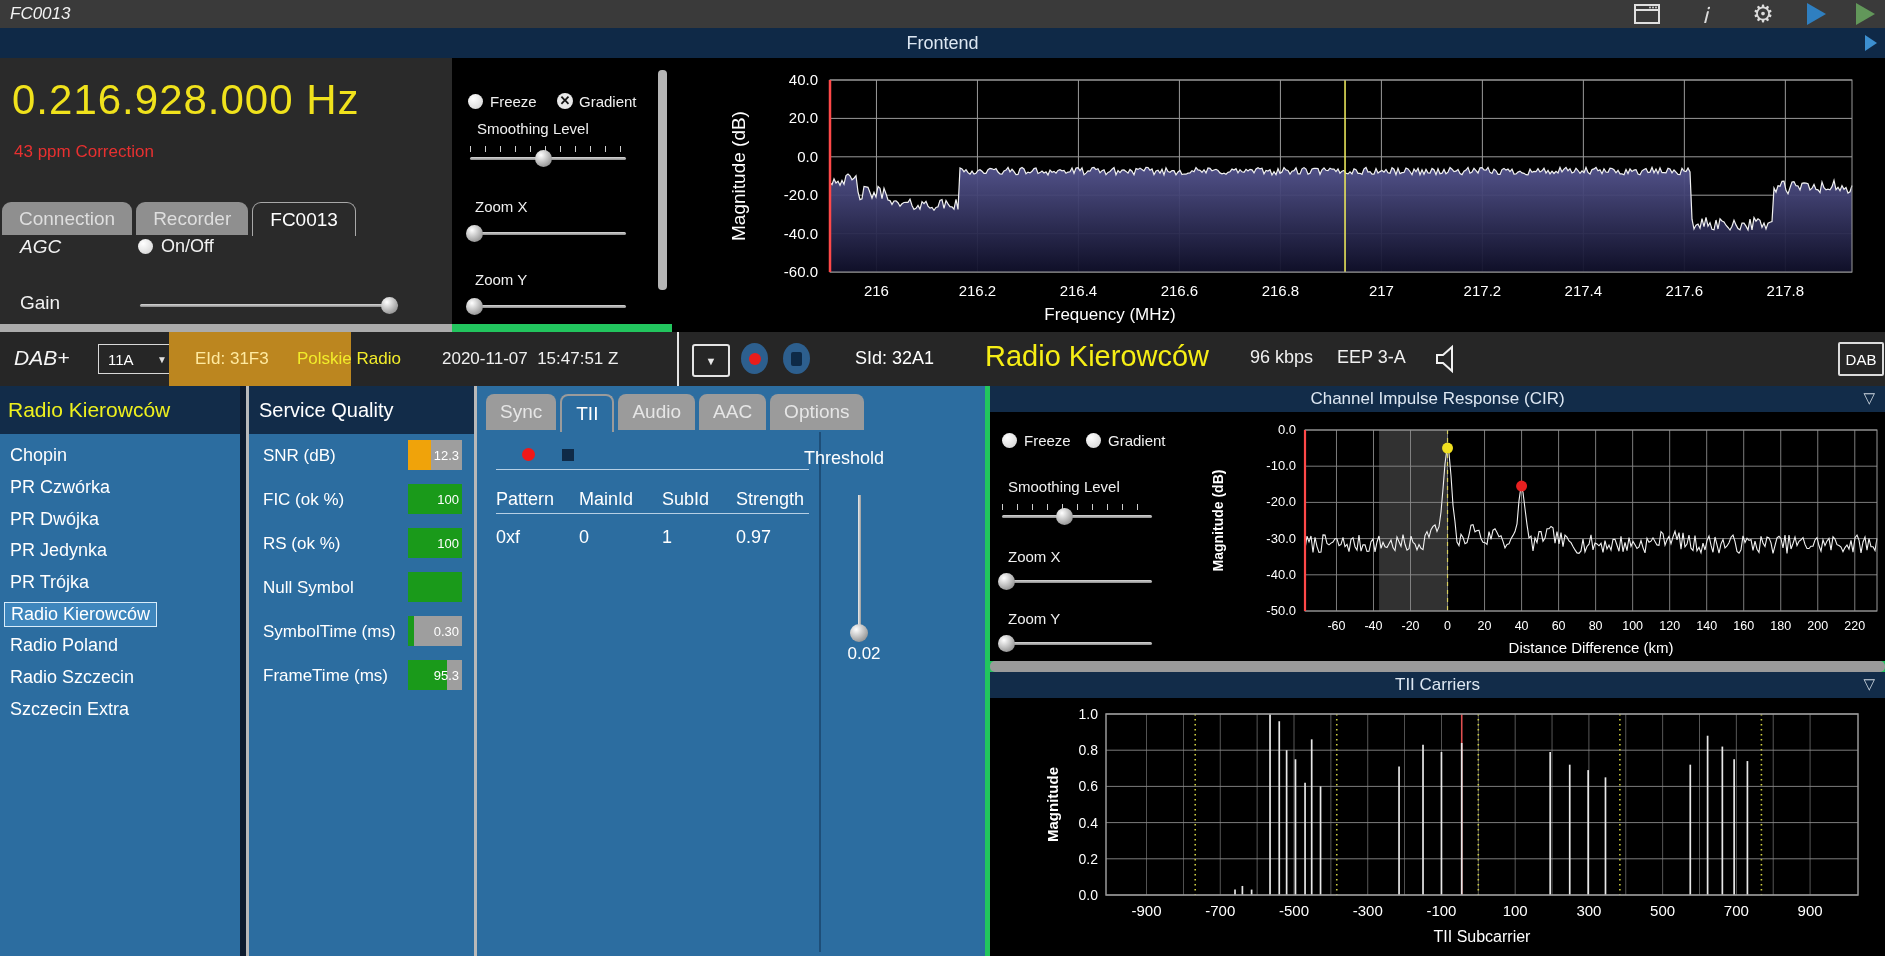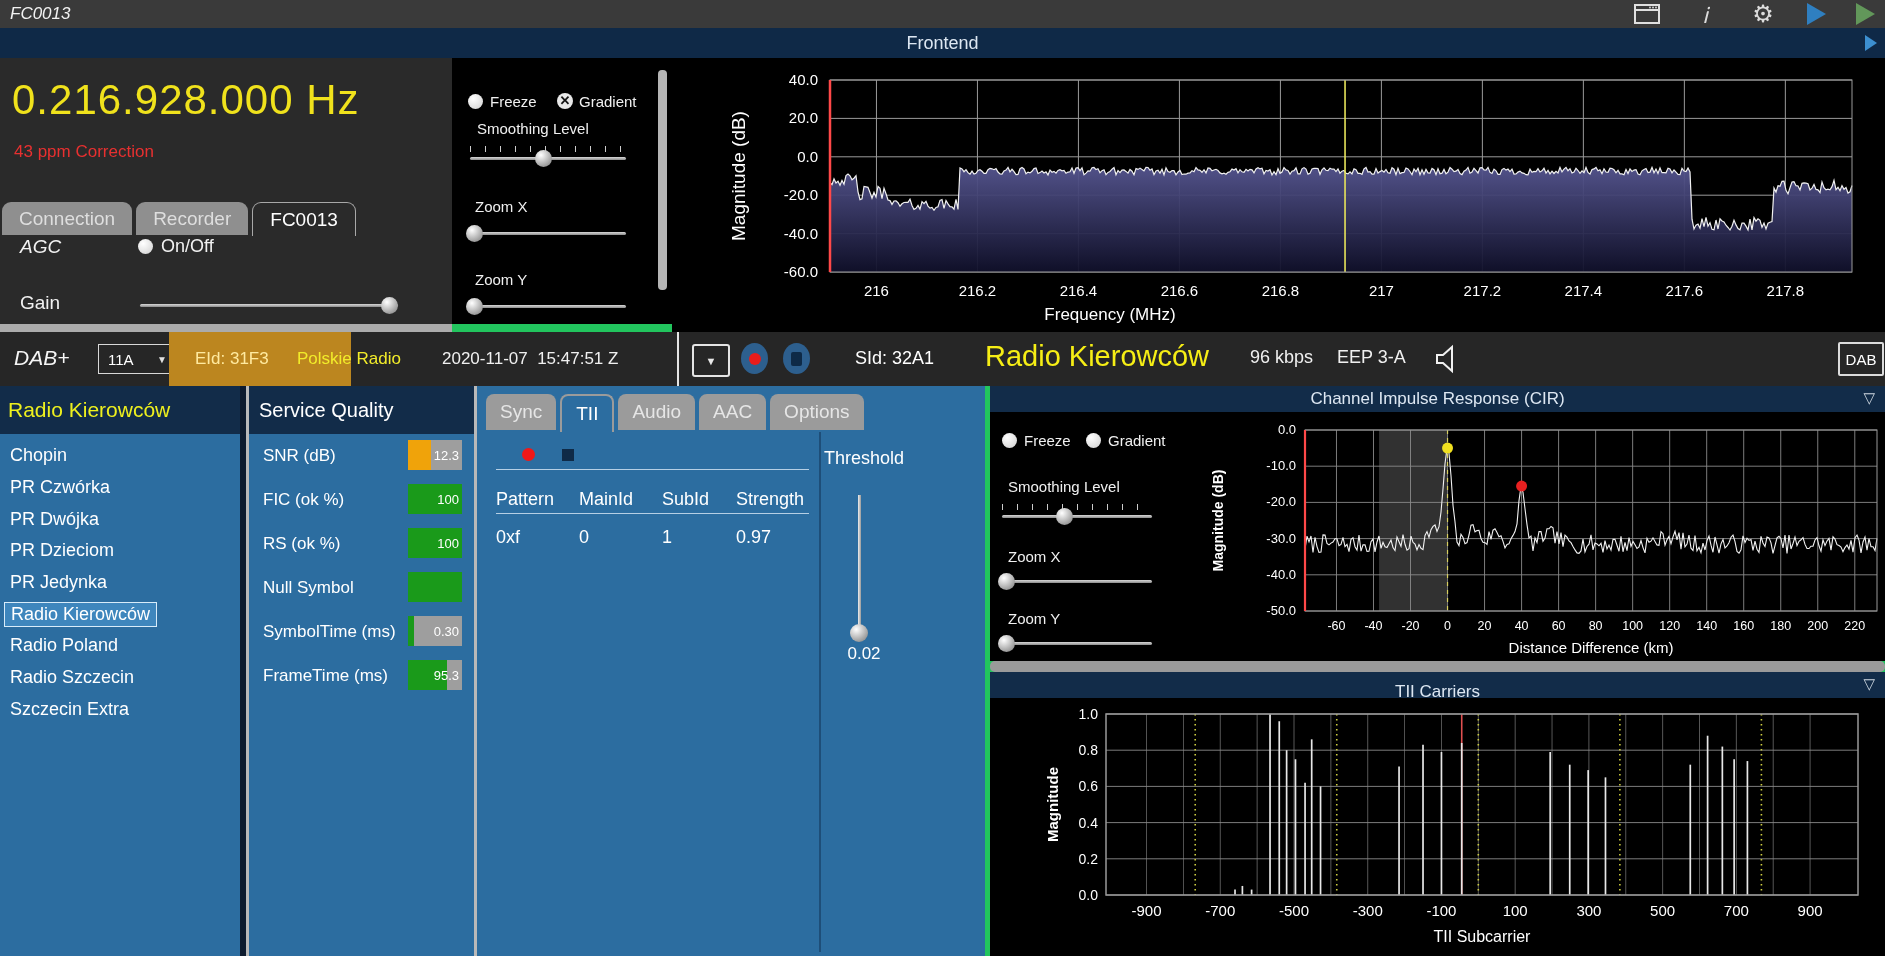--- a/index.html
+++ b/index.html
@@ -89,36 +89,36 @@
   .tii-tabs{position:absolute;left:9px;top:8px;height:36px;display:flex;gap:4px;}
   .tii-tab{height:36px;display:flex;align-items:center;padding:0 14px;background:#9b9b9b;color:#e6e6e6;font-size:19px;border-radius:8px 8px 0 0;cursor:default;}
   .tii-tab.active{background:#2c6da0;color:#fff;border:2px solid #9b9b9b;border-bottom:none;}
   #tii-reddot{position:absolute;left:45px;top:62px;width:13px;height:13px;border-radius:50%;background:#f01818;}
   #tii-navysq{position:absolute;left:85px;top:63px;width:12px;height:12px;background:#0f2a47;}
   #tii-hline{position:absolute;left:19px;top:83px;width:313px;height:1px;background:#cfe0f0;opacity:.85;}
   .tii-th{position:absolute;top:103px;font-size:18px;color:#fff;}
   #tii-thline{position:absolute;left:19px;top:127px;width:313px;height:1px;background:#cfe0f0;opacity:.85;}
   .tii-td{position:absolute;top:141px;font-size:18px;color:#fff;}
   #tii-vdiv{position:absolute;left:342px;top:46px;width:2px;height:520px;background:#1e4e78;}
-  #thr-label{position:absolute;left:327px;top:62px;width:120px;text-align:center;font-size:18px;color:#fff;}
+  #thr-label{position:absolute;left:327px;top:62px;width:120px;font-size:18px;color:#fff;}
   #thr-track{position:absolute;left:381px;top:109px;width:3px;height:138px;background:linear-gradient(90deg,#efefef,#9a9a9a);}
   #thr-knob{position:absolute;left:373px;top:238px;width:18px;height:18px;border-radius:50%;background:radial-gradient(circle at 35% 30%,#fff,#8a8a8a 85%);}
   #thr-value{position:absolute;left:327px;top:258px;width:120px;text-align:center;font-size:17px;color:#fff;}
 
   
   #cir-hdr{position:absolute;left:990px;top:386px;width:895px;height:26px;background:#122c49;display:flex;align-items:center;justify-content:center;font-size:17px;color:#dde7f2;}
   .hdr-collapse{position:absolute;right:10px;top:3px;font-size:15px;color:#cfd8e0;cursor:default;}
   #cir-controls{position:absolute;left:990px;top:412px;width:178px;height:249px;background:#000;}
   #cir-plot{position:absolute;left:1168px;top:412px;width:717px;height:249px;background:#000;}
   #cir-vscroll{position:absolute;left:1171px;top:420px;width:9px;height:185px;border-radius:4px;background:#b5b5b5;}
 
   #hscroll{position:absolute;left:990px;top:661px;width:895px;height:11px;background:#9a9a9a;border-radius:5px;}
 
   
-  #tiic-hdr{position:absolute;left:990px;top:672px;width:895px;height:40px;background:#122c49;display:flex;align-items:center;justify-content:center;font-size:17px;color:#dde7f2;}
+  #tiic-hdr{position:absolute;left:990px;top:672px;width:895px;height:26px;background:#122c49;display:flex;align-items:center;justify-content:center;font-size:17px;color:#dde7f2;}
   #tiic-plot{position:absolute;left:990px;top:698px;width:895px;height:258px;background:#000;}
 </style>
 </head>
 <body>
 
 <div id="app">
 
   <div id="titlebar">
     <span class="app-title">FC0013</span>
     <div class="tb-icons">
@@ -267,24 +267,24 @@
         <div class="svc-item">
           <span>Chopin</span>
         </div>
         <div class="svc-item">
           <span>PR Czwórka</span>
         </div>
         <div class="svc-item">
           <span>PR Dwójka</span>
         </div>
         <div class="svc-item">
-          <span>PR Dzieciom</span>
-        </div>
-        <div class="svc-item">
           <span>PR Jedynka</span>
+        </div>
+        <div class="svc-item">
+          <span>PR Trójka</span>
         </div>
         <div class="svc-item sel">
           <span>Radio Kierowców</span>
         </div>
         <div class="svc-item">
           <span>Radio Poland</span>
         </div>
         <div class="svc-item">
           <span>Radio Szczecin</span>
         </div>

